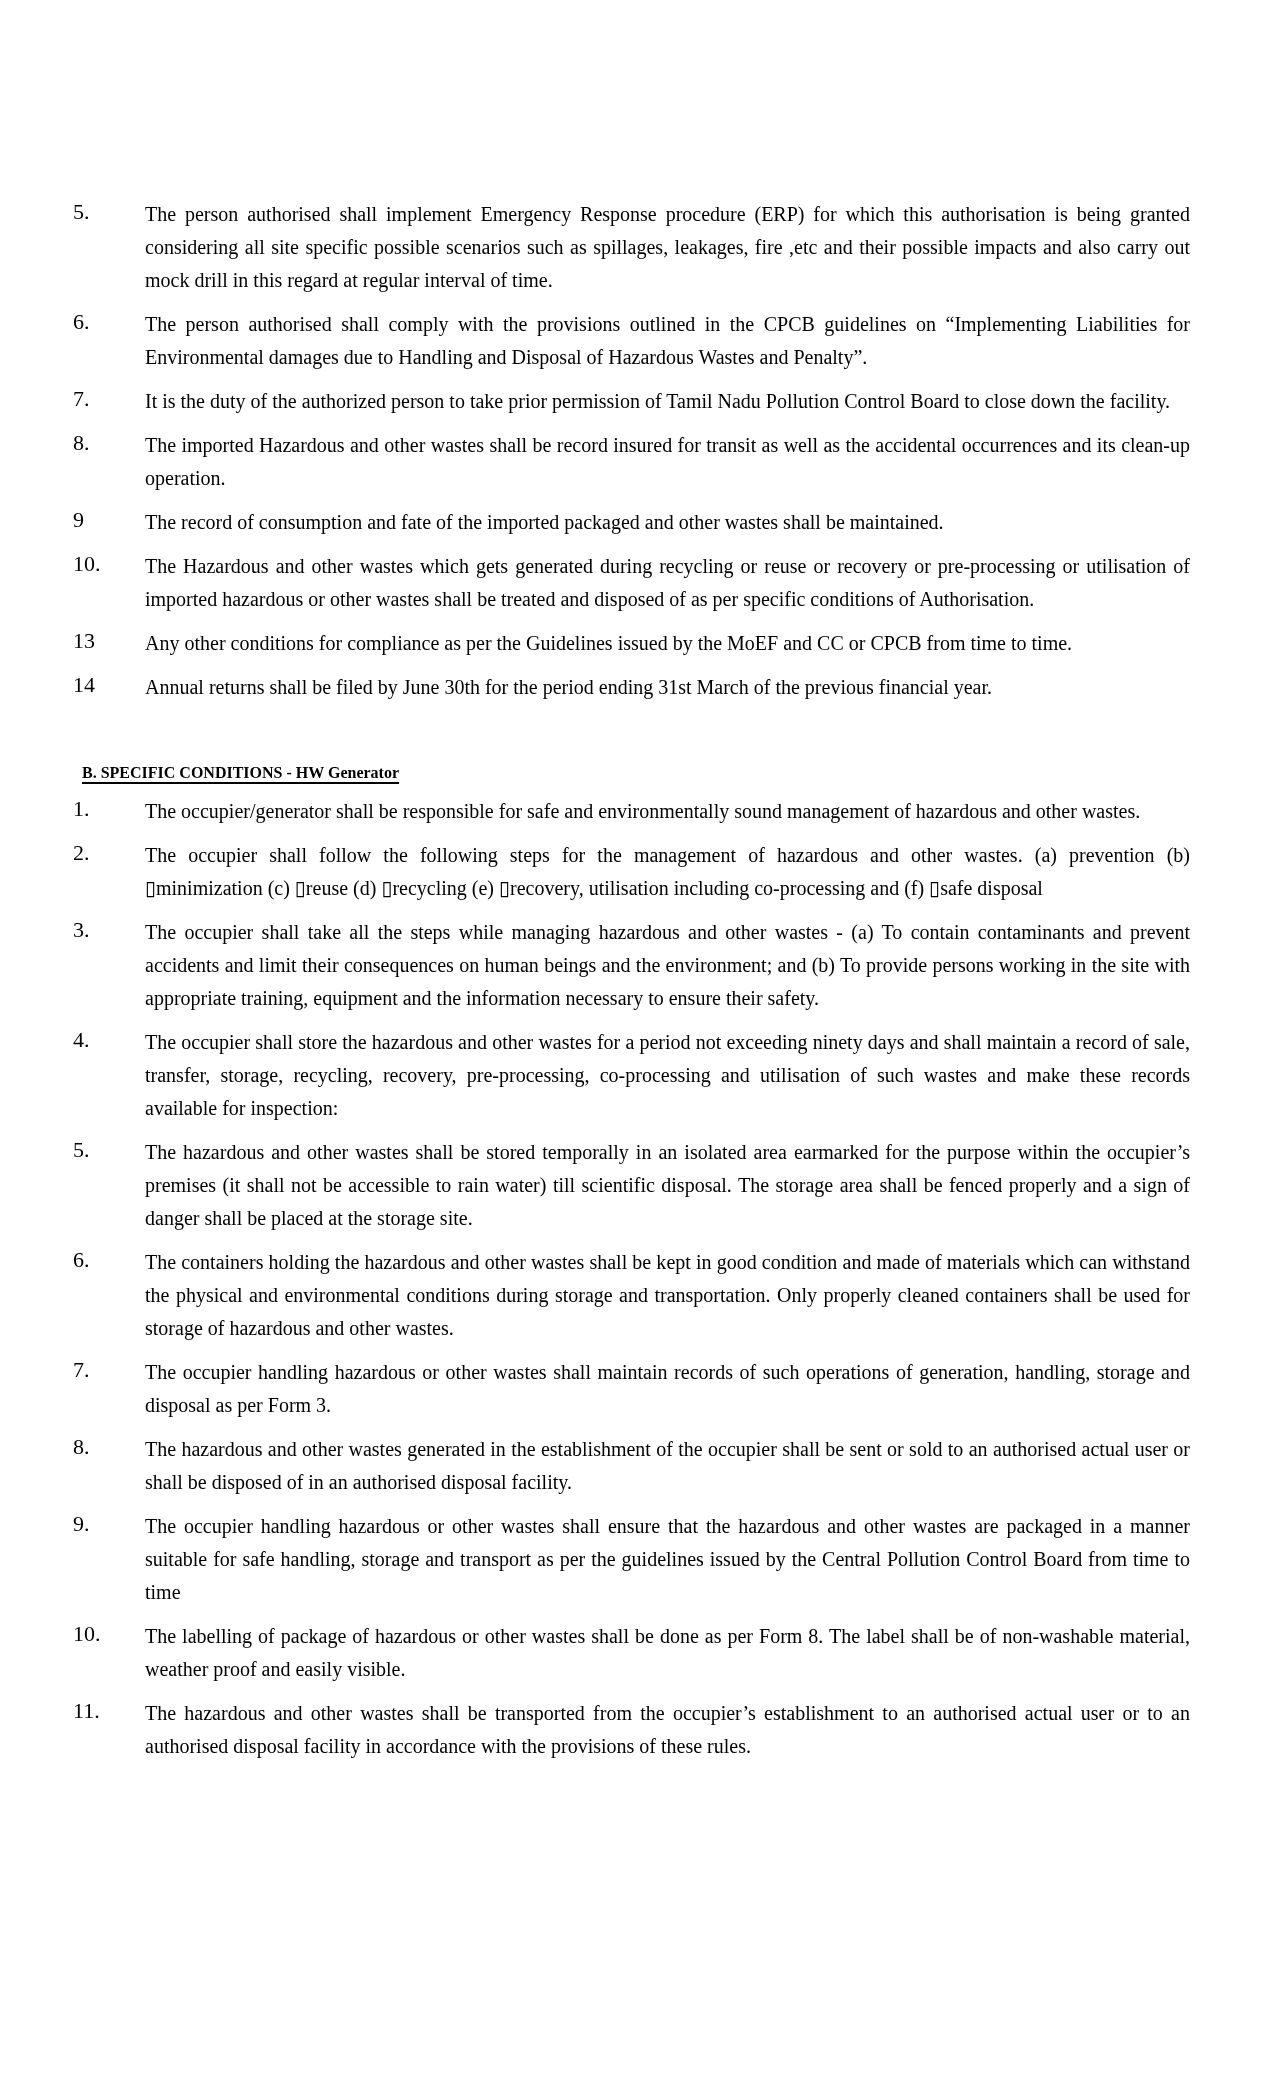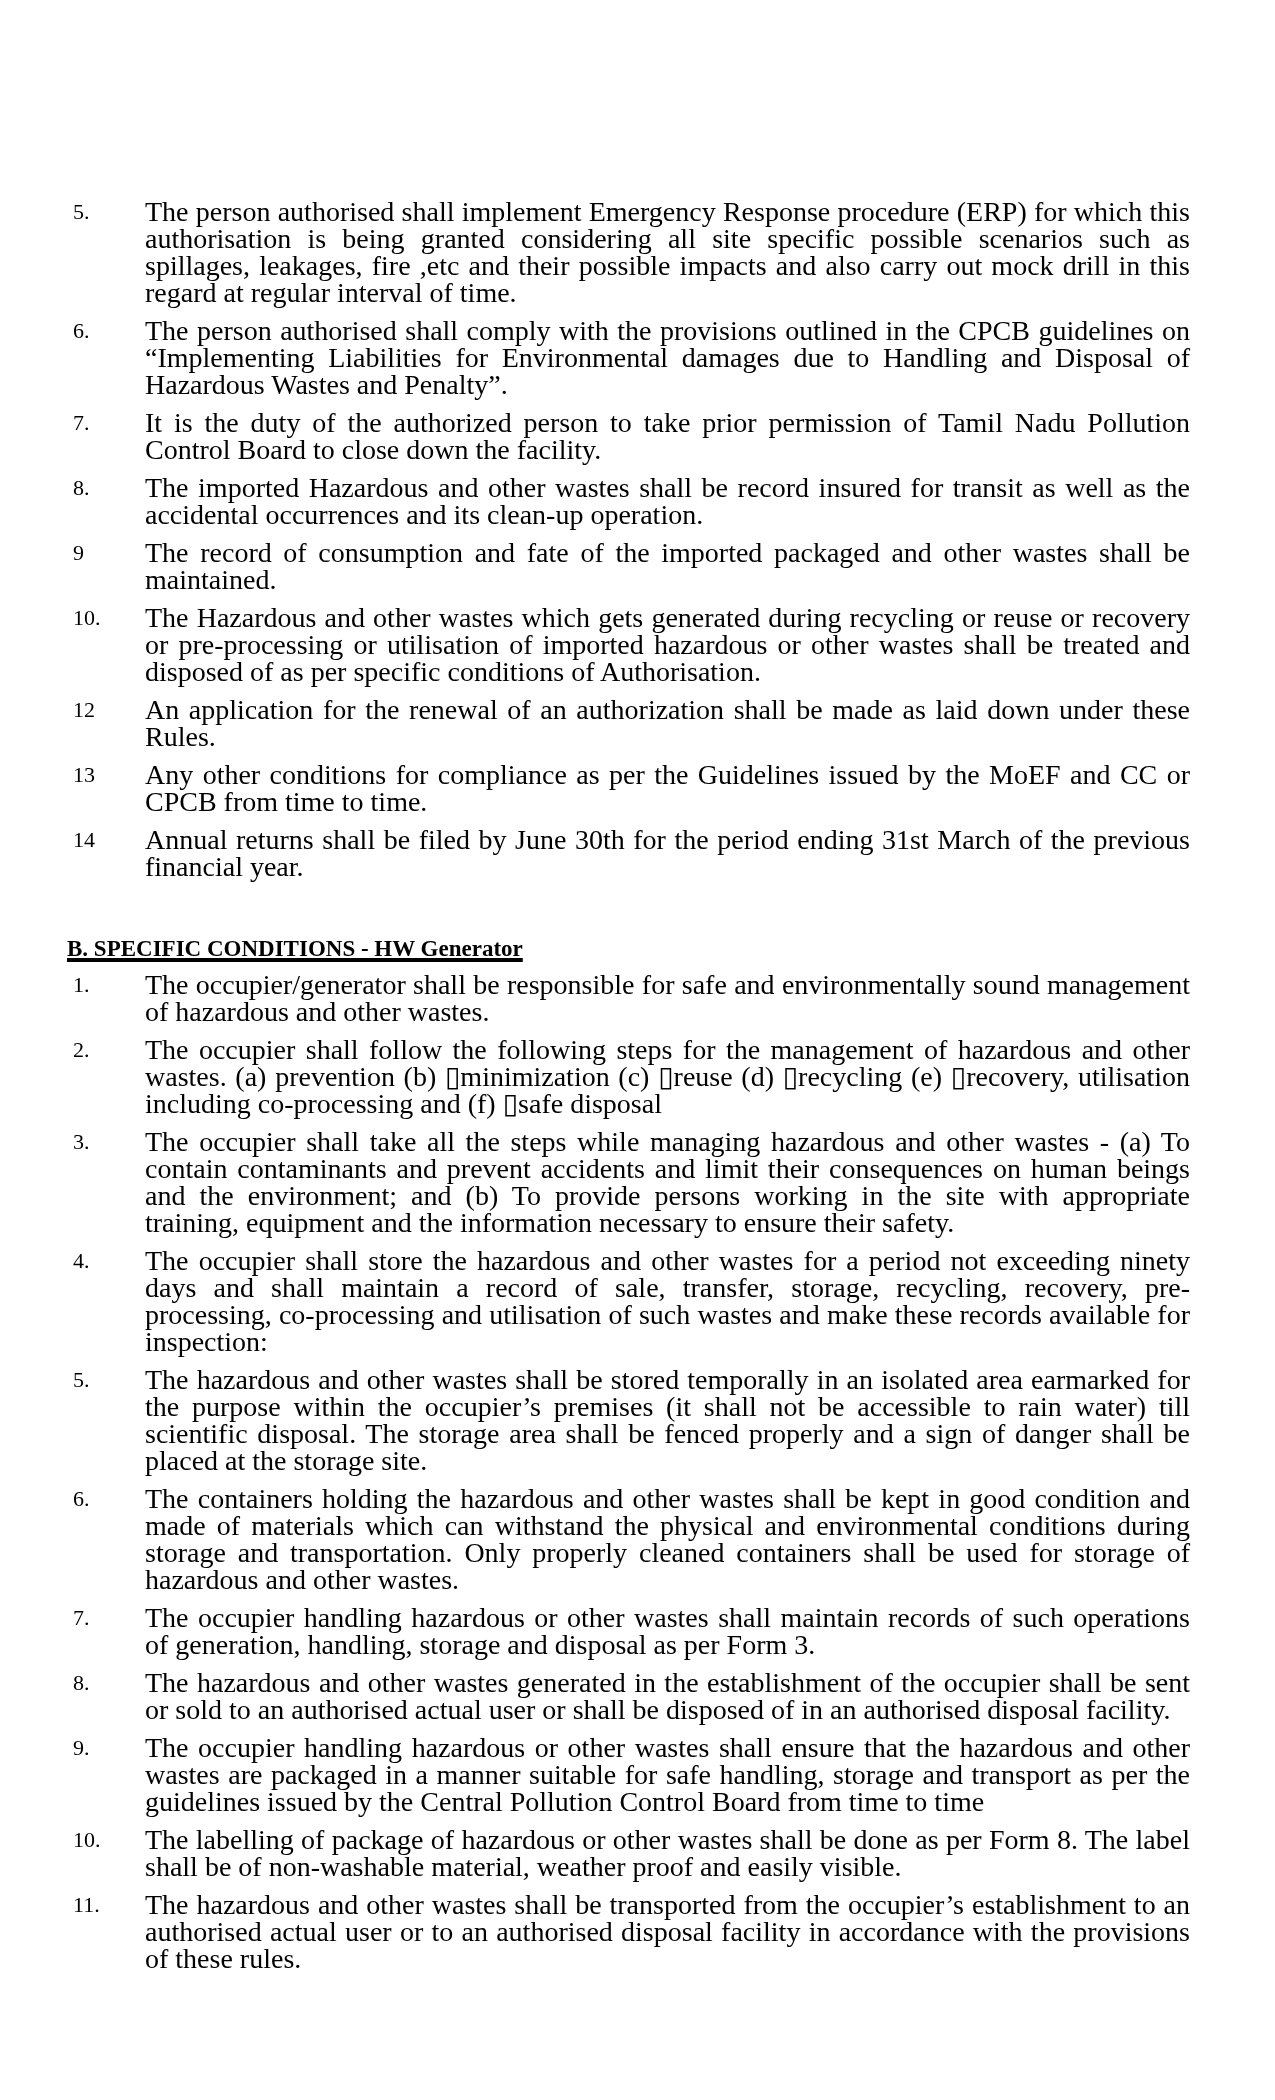--- a/index.html
+++ b/index.html
@@ -32,30 +32,29 @@
   .cond-num {
     flex: 0 0 78px;
     box-sizing: border-box;
     padding-left: 6px;
     font-size: 22px;
     line-height: 27px;
     white-space: nowrap;
   }
   .cond-text {
     flex: 1 1 auto;
-    font-size: 28px;
-    line-height: 27px;
+    font-size: 20px;
+    line-height: 33px;
     text-align: justify;
   }
   .section-heading {
-    margin: 55px 0 8px 0;
-    font-size: 23px;
+    margin: 55px 0 8px 15px;
+    font-size: 16px;
     line-height: 28px;
     font-weight: bold;
-    text-decoration: underline;
   }
   .section-heading .heading-text {
     text-decoration: underline;
     text-decoration-thickness: 2px;
     text-underline-offset: 4px;
   }
 </style>
 </head>
 <body>
 
@@ -78,24 +77,20 @@
       <span class="cond-num">8.</span>
       <span class="cond-text">The imported Hazardous and other wastes shall be record insured for transit as well as the accidental occurrences and its clean-up operation.</span>
     </div>
     <div class="cond-item">
       <span class="cond-num">9</span>
       <span class="cond-text">The record of consumption and fate of the imported packaged and other wastes shall be maintained.</span>
     </div>
     <div class="cond-item">
       <span class="cond-num">10.</span>
       <span class="cond-text">The Hazardous and other wastes which gets generated during recycling or reuse or recovery or pre-processing or utilisation of imported hazardous or other wastes shall be treated and disposed of as per specific conditions of Authorisation.</span>
-    </div>
-    <div class="cond-item">
-      <span class="cond-num">12</span>
-      <span class="cond-text">An application for the renewal of an authorization shall be made as laid down under these Rules.</span>
     </div>
     <div class="cond-item">
       <span class="cond-num">13</span>
       <span class="cond-text">Any other conditions for compliance as per the Guidelines issued by the MoEF and CC or CPCB from time to time.</span>
     </div>
     <div class="cond-item">
       <span class="cond-num">14</span>
       <span class="cond-text">Annual returns shall be filed by June 30th for the period ending 31st March of the previous financial year.</span>
     </div>
   </div>

